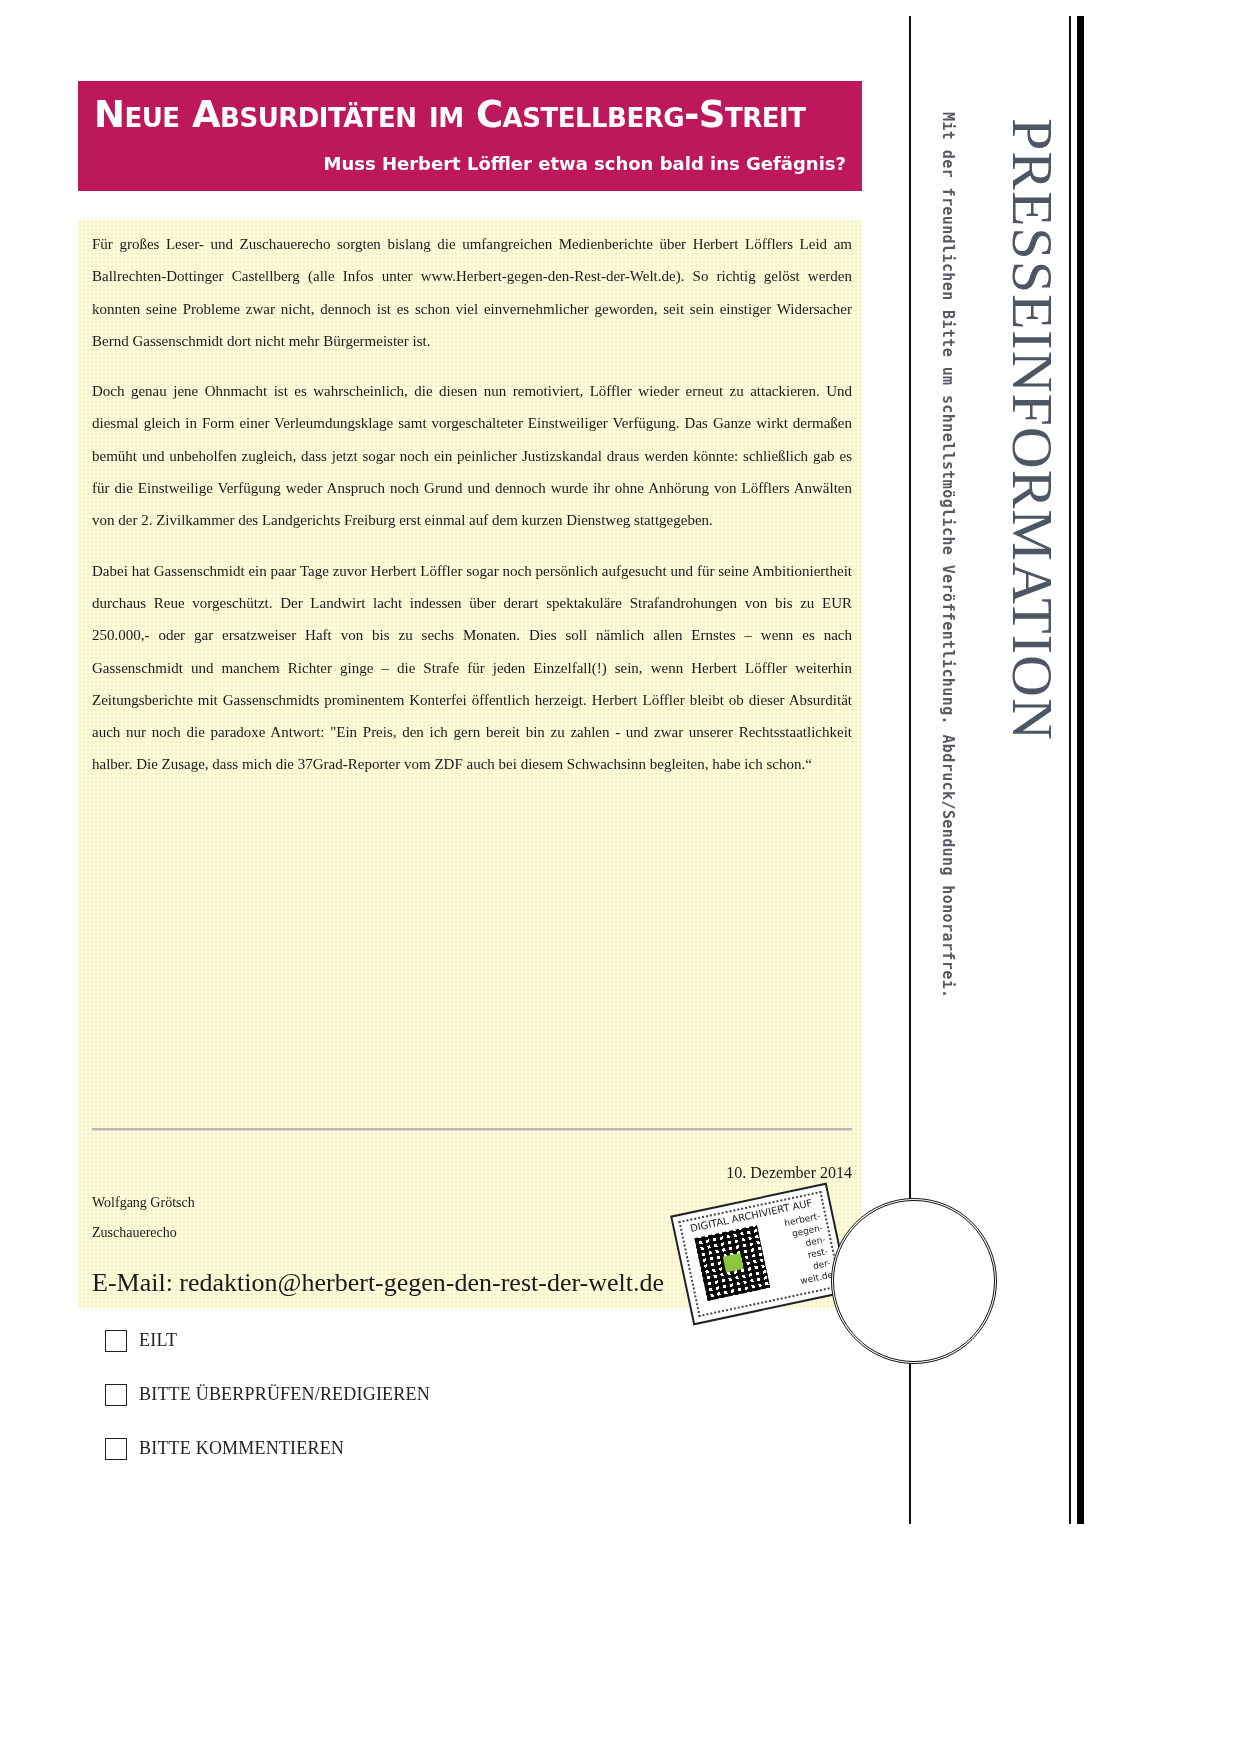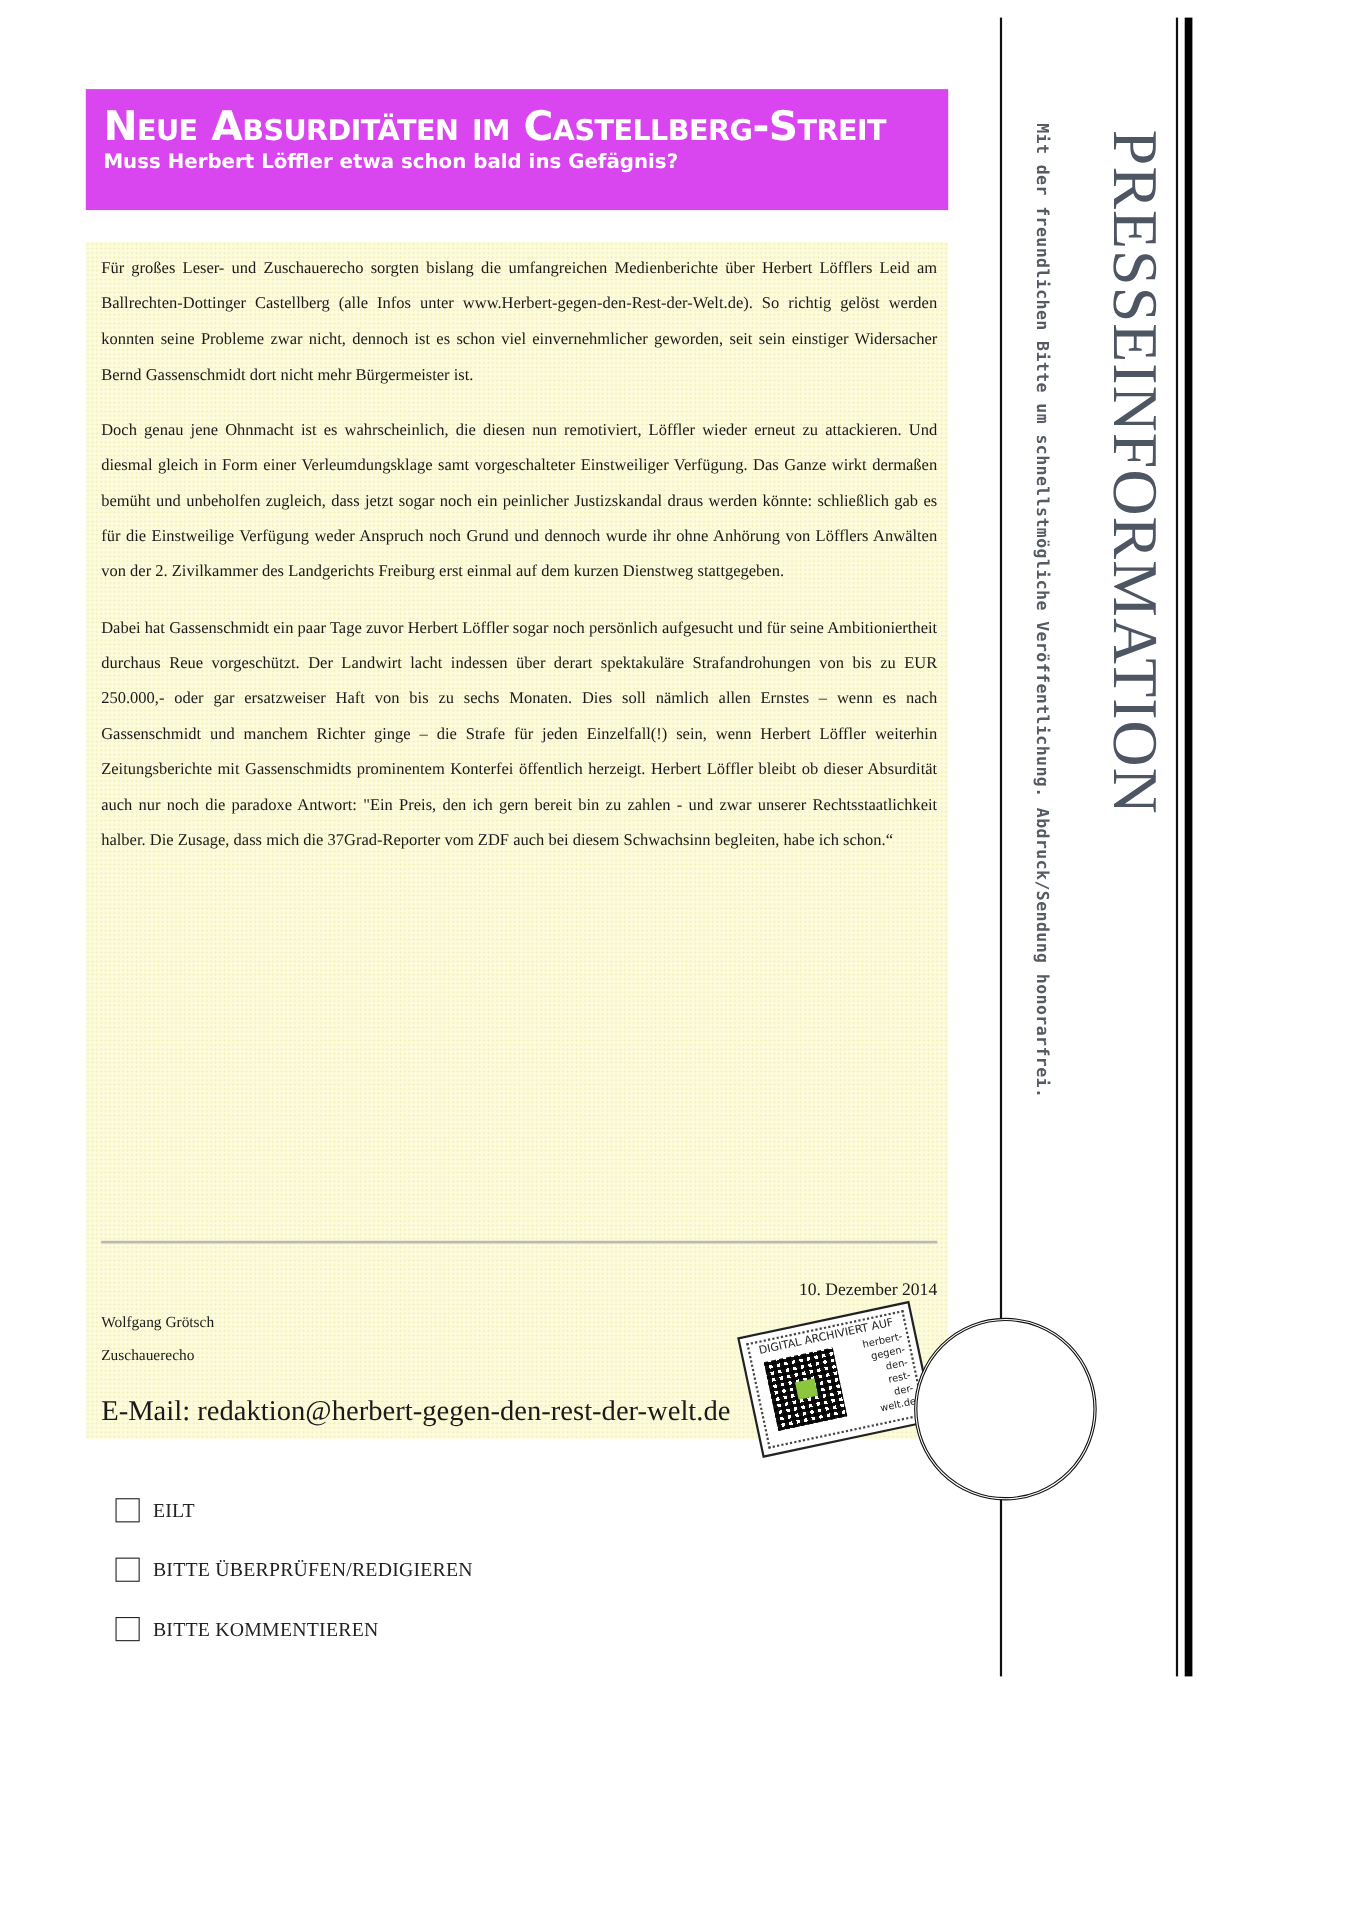--- a/index.html
+++ b/index.html
@@ -2,30 +2,30 @@
 <html><head>
 <meta charset="utf-8">
 <style>
   html, body { margin: 0; padding: 0; }
   body {
     width: 1240px; height: 1754px; position: relative; overflow: hidden;
     background: #ffffff; font-family: "Liberation Serif", serif; color: #1a1a1a;
   }
   .header {
     position: absolute; left: 78px; top: 81px; width: 784px; height: 110px;
-    background: #d946ef; box-sizing: border-box; padding: 12px 16px 0 16px;
+    background: #be185d; box-sizing: border-box; padding: 12px 16px 0 16px;
   }
   .header .title {
     font-family: "DejaVu Sans", sans-serif; font-weight: bold; color: #ffffff;
     font-size: 37px; letter-spacing: -0.5px; font-variant: small-caps; line-height: 44px;
     white-space: nowrap;
   }
   .header .subtitle {
     font-family: "DejaVu Sans", sans-serif; font-weight: bold; color: #ffffff;
-    font-size: 18px; margin-top: 0; white-space: nowrap;
+    font-size: 18px; margin-top: 16px; white-space: nowrap; text-align: right;
   }
   .body-box {
     position: absolute; left: 78px; top: 220px; width: 784px; height: 1088px;
     background-color: #fcfbdc;
     background-image: radial-gradient(#f3f1bf 0.8px, transparent 1px);
     background-size: 4px 4px;
   }
   .article {
     position: absolute; left: 92px; top: 228px; width: 760px;
     font-size: 15px; line-height: 32.3px; text-align: justify;
@@ -49,21 +49,21 @@
   .stamp-label { position: absolute; left: 8px; top: 2px; font-family: "DejaVu Sans", sans-serif; font-size: 10px; color: #222; }
   .stamp-qr { position: absolute; left: 10px; top: 18px; width: 64px; height: 64px;
     background:
       repeating-linear-gradient(90deg, #111 0 4px, transparent 4px 7px),
       repeating-linear-gradient(0deg, #111 0 3px, #fff 3px 6px);
     background-blend-mode: multiply;
   }
   .stamp-qr .logo { position: absolute; left: 24px; top: 24px; width: 18px; height: 16px; background: #8cc63f; }
   .stamp-site { position: absolute; right: 4px; top: 16px; width: 48px; text-align: right; font-family: "DejaVu Sans", sans-serif; font-size: 9px; line-height: 12px; color: #222; }
   .checklist { position: absolute; left: 105px; top: 1330px; }
-  .check-item { display: flex; align-items: flex-end; height: 54px; }
+  .check-item { display: flex; align-items: flex-start; height: 54px; }
   .checkbox { width: 22px; height: 22px; border: 1.5px solid #222; box-sizing: border-box; margin-right: 12px; background: #fff; }
   .check-label { font-family: "Liberation Serif", serif; font-size: 18px; letter-spacing: 0.2px; color: #222; }
   .vline-left { position: absolute; left: 909px; top: 16px; width: 2px; height: 1508px; background: #111; }
   .circle {
     position: absolute; left: 831px; top: 1198px; width: 166px; height: 166px; border-radius: 50%;
     border: 3px double #111; background: #fff; box-sizing: border-box;
   }
   .vline-thin { position: absolute; left: 1069px; top: 16px; width: 2px; height: 1508px; background: #111; }
   .vline-thick { position: absolute; left: 1077px; top: 16px; width: 7px; height: 1508px; background: #000; }
   .side-title {

